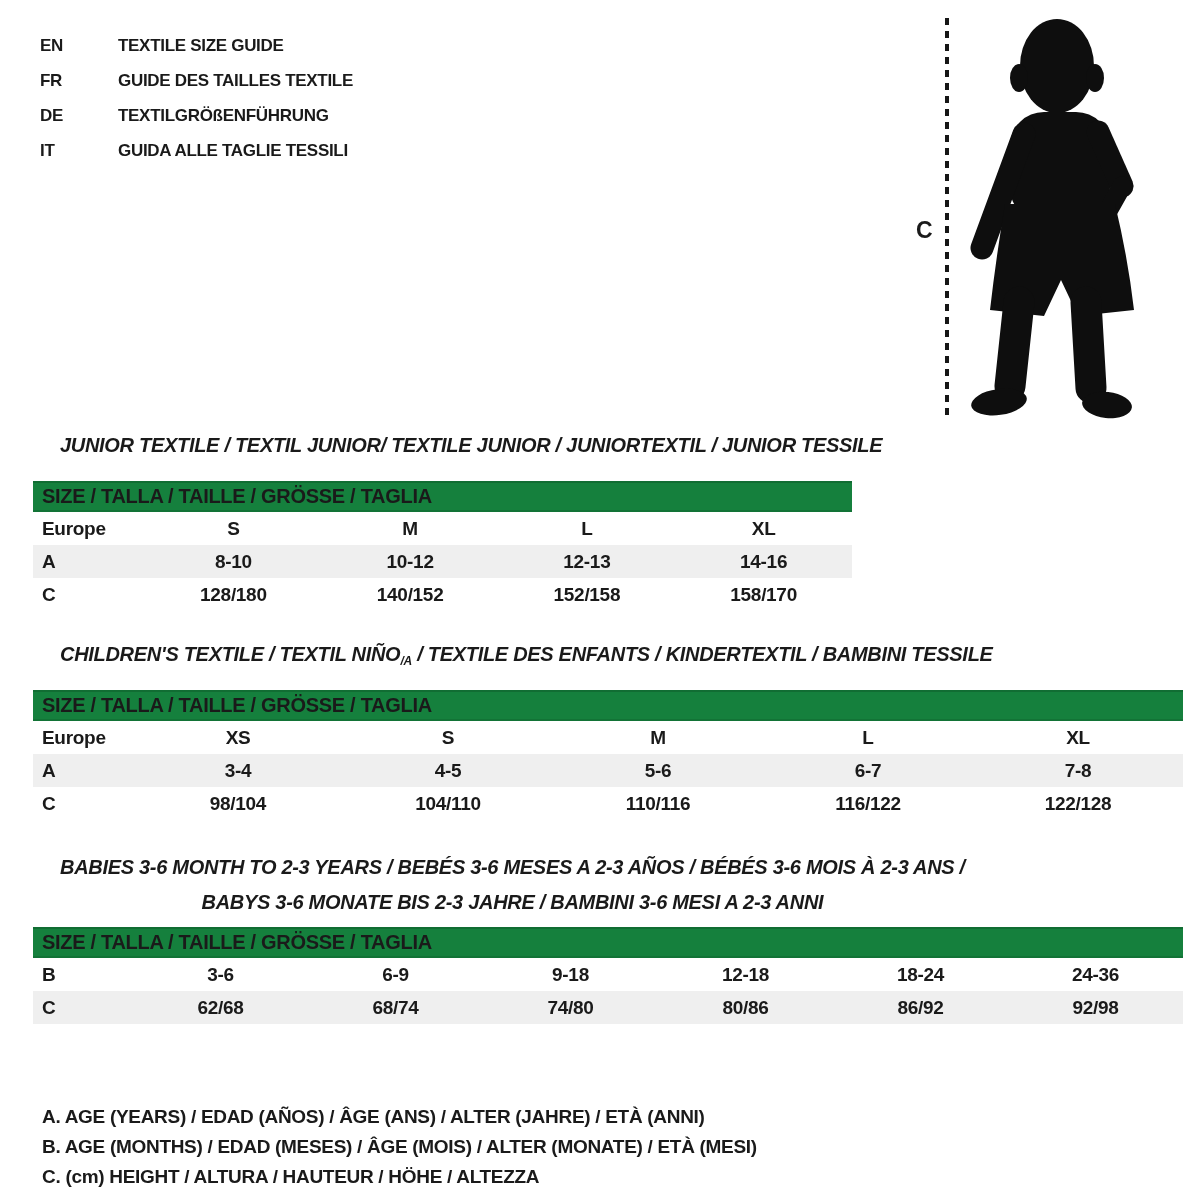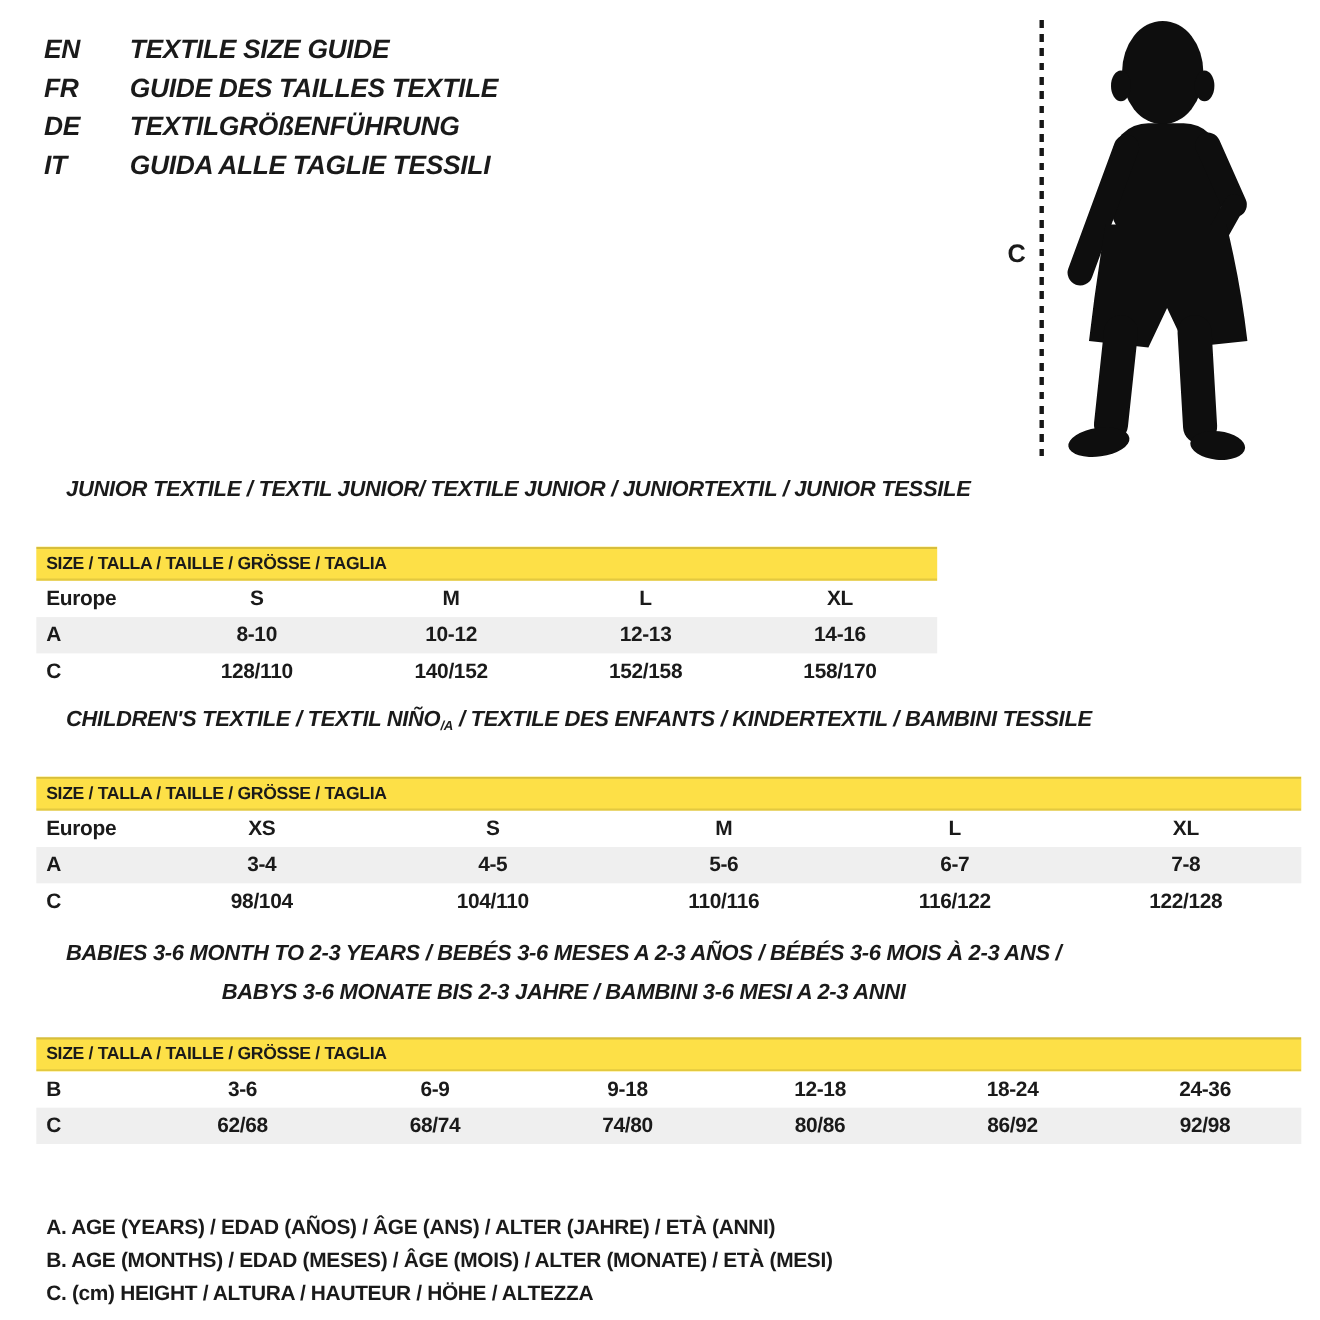--- a/index.html
+++ b/index.html
@@ -5,44 +5,43 @@
   * { margin:0; padding:0; box-sizing:border-box; }
   html, body {
     width:1200px; height:1200px; background:#ffffff;
     font-family:"Liberation Sans", sans-serif;
     color:#1a1a1a; overflow:hidden; position:relative;
   }
 
   
   .lang-block { position:absolute; left:40px; top:28px; }
   .lang-row { display:flex; height:35px; align-items:center;
-              font-size:24px; font-weight:700; letter-spacing:-0.3px;font-style:italic; }
+              font-size:17px; font-weight:700; letter-spacing:-0.3px; }
   .lang-code { width:78px; }
 
   
   .figure { position:absolute; left:900px; top:0; width:300px; height:430px; }
   .measure-label { position:absolute; left:16px; top:217px;
                    font-size:23px; font-weight:700; }
   .dash-line { position:absolute; left:45px; top:18px; width:4px; height:397px;
                background:repeating-linear-gradient(to bottom,#161616 0 7px,transparent 7px 13px); }
   .toddler-svg { position:absolute; left:64px; top:14px; }
 
   
   .section-title { position:absolute; left:60px; font-size:20px; font-weight:700;
                    letter-spacing:-0.3px; white-space:nowrap;font-style:italic; }
   .sub { font-size:12px; vertical-align:-4px; letter-spacing:-0.2px; }
   .two-line { line-height:35px;text-align:center; }
 
   
   .size-table { position:absolute; left:33px; }
   .size-table .thead {
-    height:31px; line-height:31px; background:#fde047;
-    padding-left:9px; font-size:16px; font-weight:700; letter-spacing:-0.3px;
+    height:31px; line-height:31px; background:#15803d;
+    padding-left:9px; font-size:20px; font-weight:700; letter-spacing:-0.3px;
     box-shadow: inset 0 2px 0 rgba(0,0,0,.15), inset 0 -2px 0 rgba(0,0,0,.10);
-    margin-top: 16px;
   }
   .trow { display:flex; height:33px; align-items:center;
           font-size:19px; font-weight:700; letter-spacing:-0.3px; }
   .trow.alt { background:#efefef; }
   .tlabel { padding-left:9px; }
   .t-junior { width:819px; }
   .t-junior .tlabel { width:112px; }
   .t-wide { width:1150px; }
   .t-wide .tlabel { width:100px; }
   .tcell { flex:1; text-align:center; }
@@ -117,21 +116,21 @@
   </div>
   <div class="trow alt">
     <span class="tlabel">A</span>
     <span class="tcell">8-10</span>
     <span class="tcell">10-12</span>
     <span class="tcell">12-13</span>
     <span class="tcell">14-16</span>
   </div>
   <div class="trow">
     <span class="tlabel">C</span>
-    <span class="tcell">128/110</span>
+    <span class="tcell">128/180</span>
     <span class="tcell">140/152</span>
     <span class="tcell">152/158</span>
     <span class="tcell">158/170</span>
   </div>
 </div>
 
 <div class="section-title" style="top:643px;">
   <span>CHILDREN'S TEXTILE / TEXTIL NIÑO</span><span class="sub">/A</span><span> / TEXTILE DES ENFANTS / KINDERTEXTIL / BAMBINI TESSILE</span>
 </div>
 

